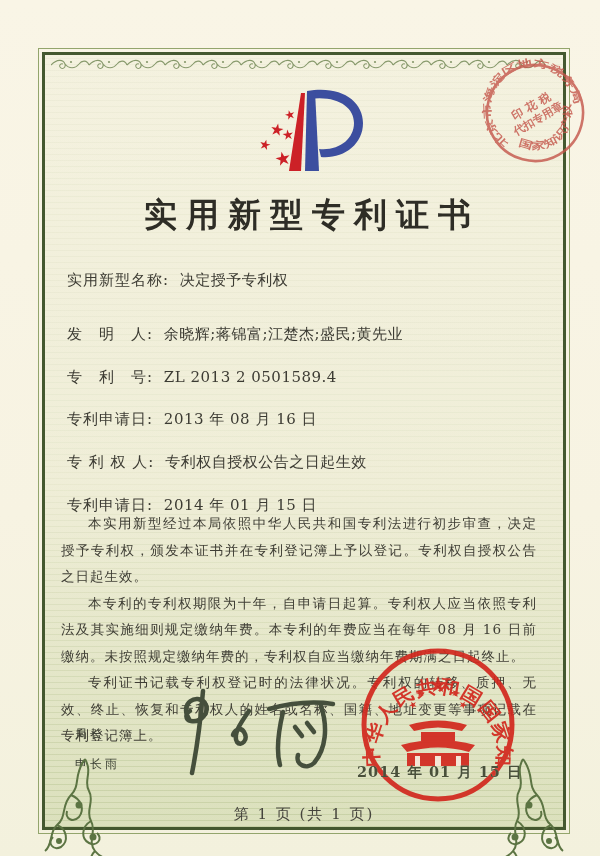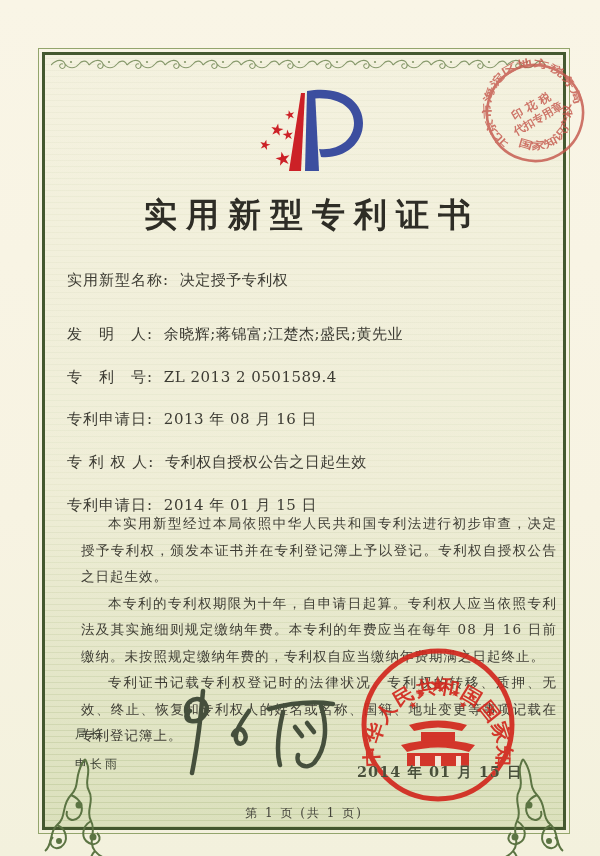--- a/index.html
+++ b/index.html
@@ -29,27 +29,27 @@
     mask-image:linear-gradient(180deg,rgba(0,0,0,.18) 0%,rgba(0,0,0,.22) 55%,rgba(0,0,0,.85) 100%);
   }
   .cert-no{position:absolute;left:22px;top:40px;font-size:15px;letter-spacing:2px;color:#45443c;}
   .logo{position:absolute;left:196px;top:28px;width:130px;height:94px;}
   .title{position:absolute;left:0;top:130px;width:100%;text-align:center;
     font-size:33px;font-weight:700;letter-spacing:9px;color:#2e2d26;margin:8px;}
   .fields{position:absolute;left:22px;top:206px;width:474px;}
   .field-row{position:absolute;left:0;white-space:nowrap;font-size:15px;color:#3c3b33;}
   .field-row .lab{letter-spacing:1px;}
   .field-row .val{margin-left:6px;letter-spacing:0.5px;}
-  .body-text{position:absolute;left:36px;top:455px;width:476px;
+  .body-text{position:absolute;left:16px;top:455px;width:476px;
     font-size:13.5px;line-height:26.5px;color:#3f3e35;letter-spacing:1px;text-align:justify;}
   .body-text p{margin:0;text-indent:2em;}
   .sign-block{position:absolute;left:30px;top:664px;font-size:12px;color:#3c4134;letter-spacing:3px;line-height:30px;}
   .signature-svg{position:absolute;left:118px;top:630px;}
   .footer{position:absolute;left:0;top:750px;width:100%;text-align:center;
-    font-size:12px;letter-spacing:2px;color:#45443c;}
+    font-size:15px;letter-spacing:2px;color:#45443c;}
   .seal-bottom{position:absolute;left:298px;top:578px;width:190px;height:190px;opacity:.92;}
   .seal-date{position:absolute;left:312px;top:708px;width:200px;font-size:14.5px;font-weight:700;
     letter-spacing:1px;color:#49503a;text-shadow:0 0 1px rgba(255,255,255,.4);}
   .seal-top{position:absolute;left:434px;top:2px;width:112px;height:112px;
     transform:rotate(-30deg);opacity:.8;}
   .flourish{position:absolute;pointer-events:none;}
   .flourish.bl{left:-22px;top:700px;}
   .flourish.br{right:-22px;top:700px;transform:scaleX(-1);}
   .ornament-top{position:absolute;left:6px;top:3px;width:506px;height:14px;opacity:.8;}
   svg text{font-family:"DejaVu Serif","Liberation Serif",serif;}

